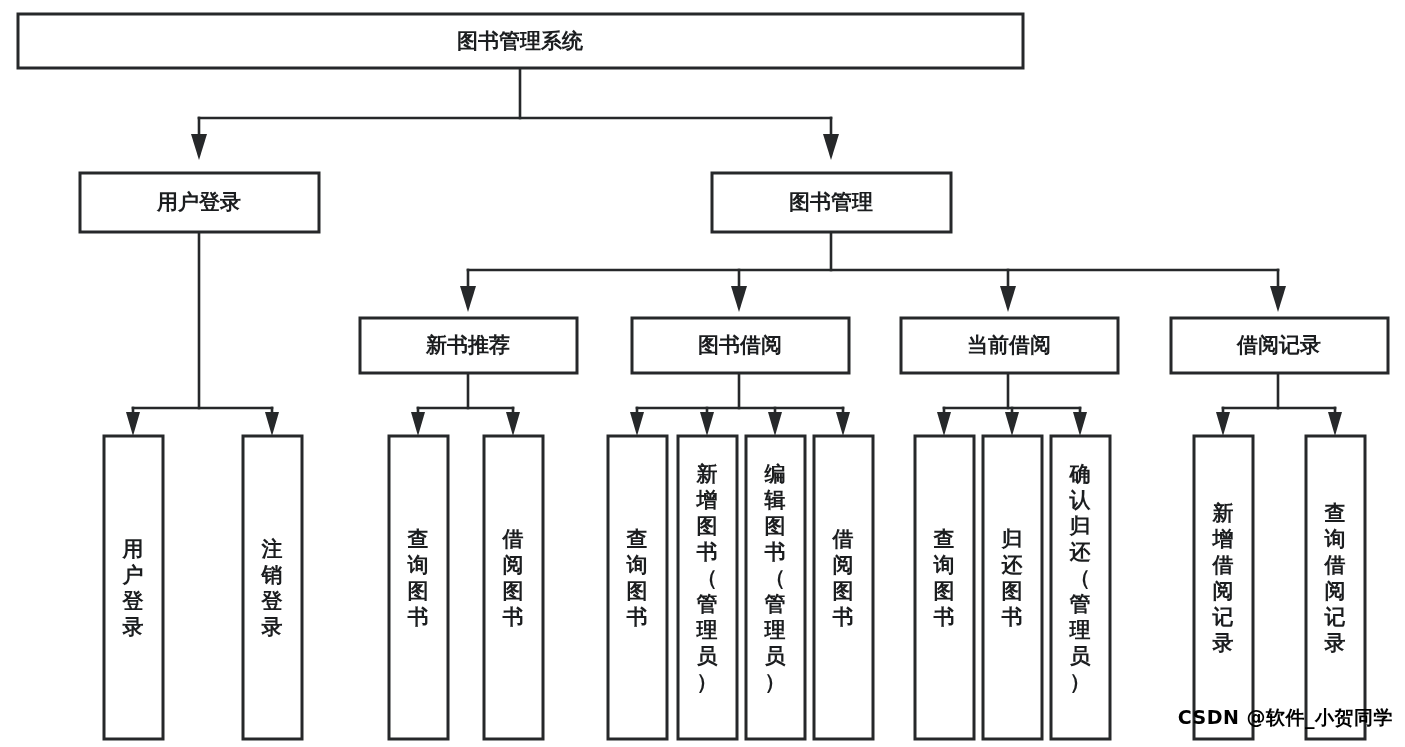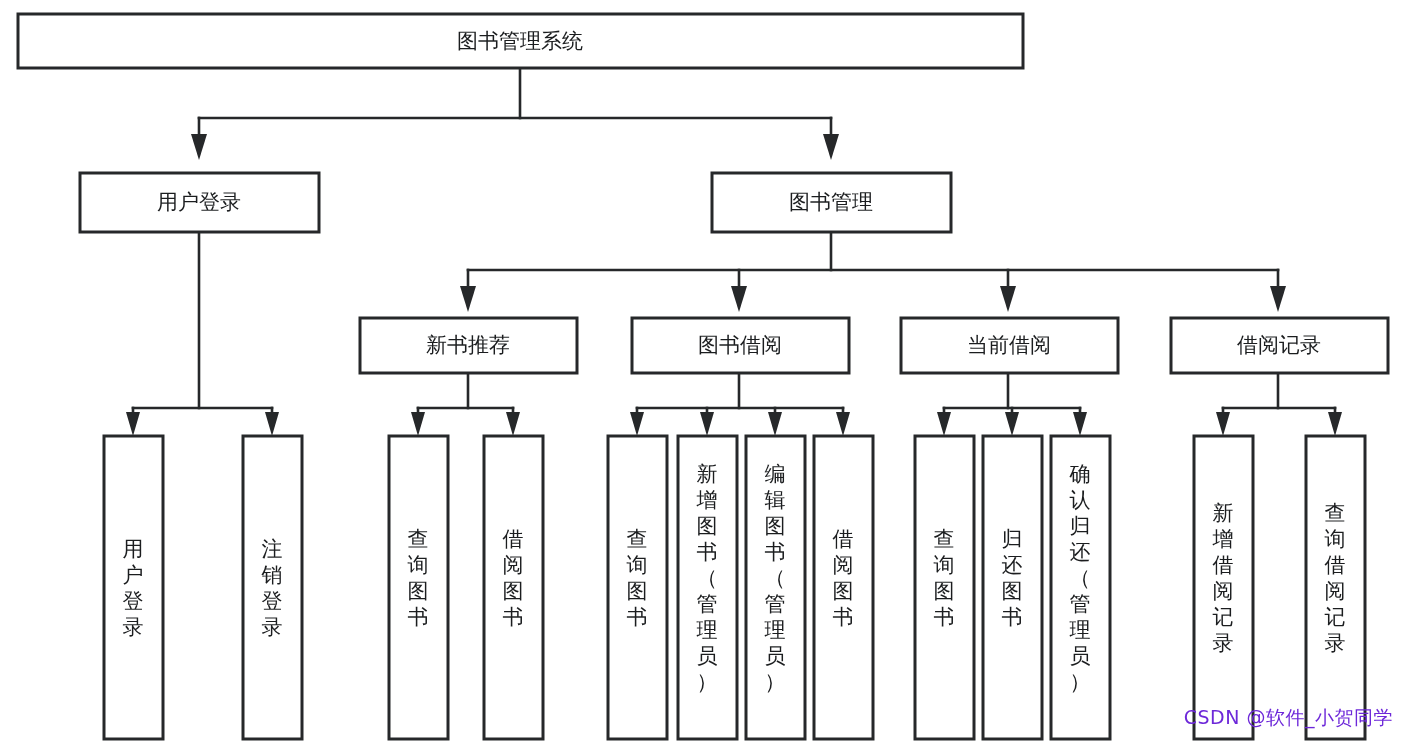--- a/index.html
+++ b/index.html
@@ -11,20 +11,21 @@
     width: 1405px;
     height: 747px;
     overflow: hidden;
     font-family: "DejaVu Sans", "Liberation Sans", sans-serif;
   }
   #diagram-root {
     position: relative;
     width: 1405px;
     height: 737px;
     background: #ffffff;
+    font-weight: bold;
   }
   svg.diagram-canvas {
     position: absolute;
     top: 0;
     left: 0;
     width: 1405px;
     height: 747px;
     display: block;
   }
   .node-box {
@@ -54,21 +55,21 @@
     font-size: 21px;
     fill: #1b1d1f;
     text-anchor: middle;
   }
   .watermark-text {
     position: absolute;
     right: 12px;
     bottom: 6px;
     font-family: "DejaVu Sans", "Liberation Sans", sans-serif;
     font-size: 19px;
-    color: #6d28d9;
+    color: #000000;
     letter-spacing: 0.5px;
     white-space: nowrap;
     pointer-events: none;
   }
 </style>
 </head>
 <body>
 
 <div id="diagram-root">
 

